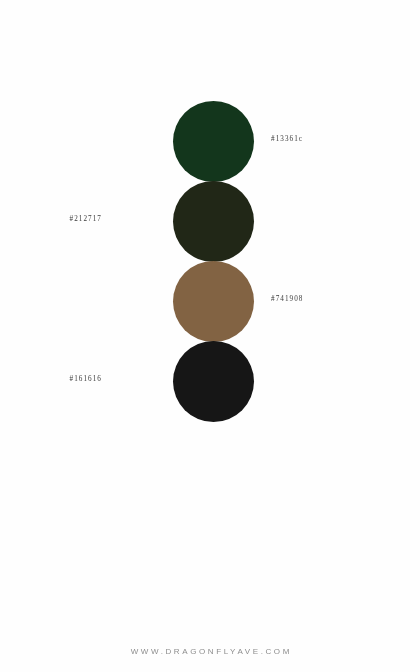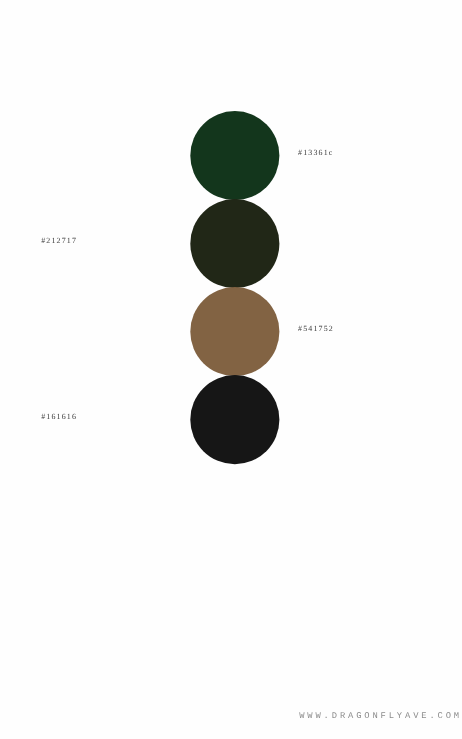--- a/index.html
+++ b/index.html
@@ -26,20 +26,21 @@
     left: 0;
     top: 101px;
     width: 420px;
     height: 466px;
   }
 
   .swatch-row {
     position: relative;
     width: 341px;
     height: 80px;
+    padding-left: 32px;
   }
 
   .swatch-dot {
     position: absolute;
     left: 173px;
     top: 0;
     width: 81px;
     height: 81px;
     border-radius: 50%;
   }
@@ -63,22 +64,22 @@
   .swatch-label.left {
     right: 271px;
     text-align: right;
   }
 
   .site-footer {
     position: absolute;
     left: 0;
     right: 0;
     top: 647px;
-    text-align: right;
-    font-family: Liberation Mono, monospace;
+    text-align: center;
+    font-family: Liberation Sans, sans-serif;
     font-size: 8px;
     letter-spacing: 2.6px;
     color: #8d8d8d;
     text-indent: 2.6px;
   }
 </style>
 </head>
 <body style="background-color: rgb(254, 254, 254);">
 
 <div class="palette-page">
@@ -90,21 +91,21 @@
       <div class="swatch-label right" style="color: rgb(58, 58, 58);">#13361c</div>
     </div>
 
     <div class="swatch-row">
       <div class="swatch-dot" style="background-color: rgb(33, 39, 23);"></div>
       <div class="swatch-label left" style="color: rgb(58, 58, 58);">#212717</div>
     </div>
 
     <div class="swatch-row">
       <div class="swatch-dot" style="background-color: rgb(130, 99, 67);"></div>
-      <div class="swatch-label right" style="color: rgb(58, 58, 58);">#541752</div>
+      <div class="swatch-label right" style="color: rgb(58, 58, 58);">#741908</div>
     </div>
 
 
 
     <div class="swatch-row">
       <div class="swatch-dot" style="background-color: rgb(22, 22, 22);"></div>
       <div class="swatch-label left" style="color: rgb(58, 58, 58);">#161616</div>
     </div>
 
   </div>

